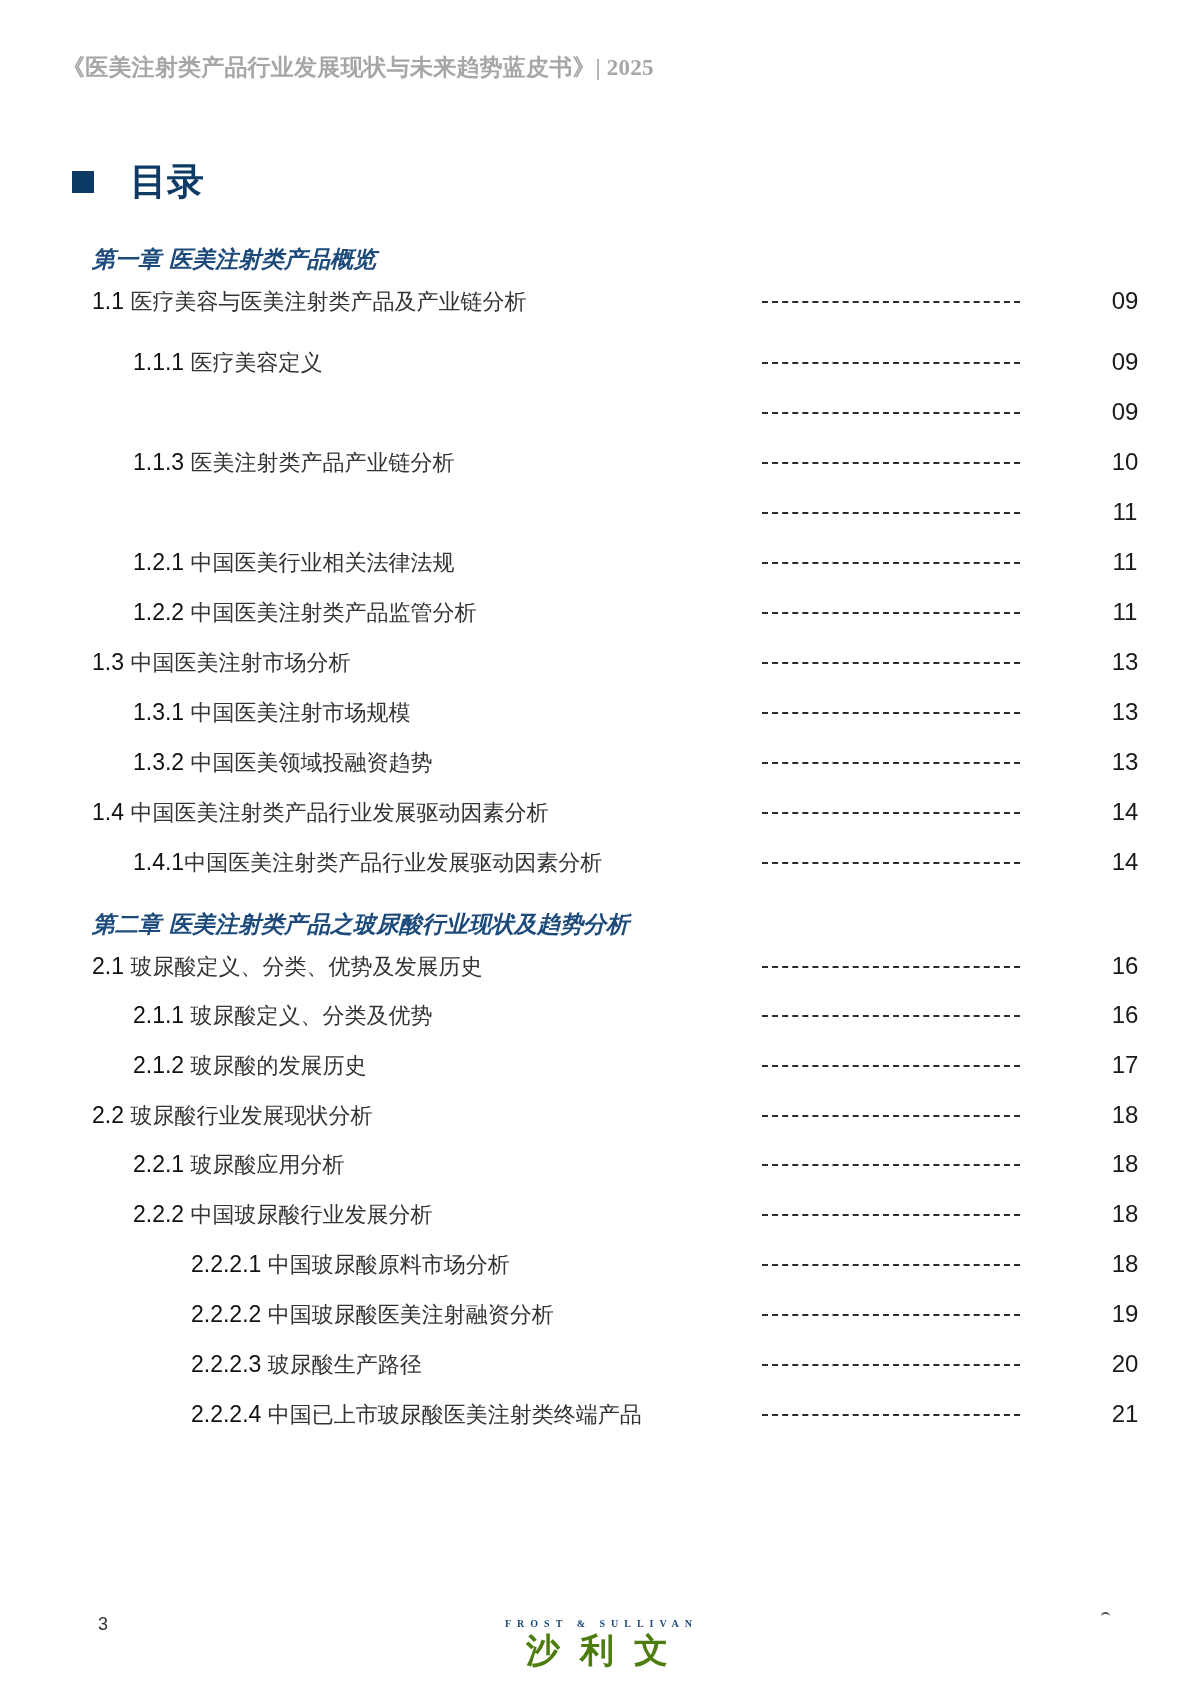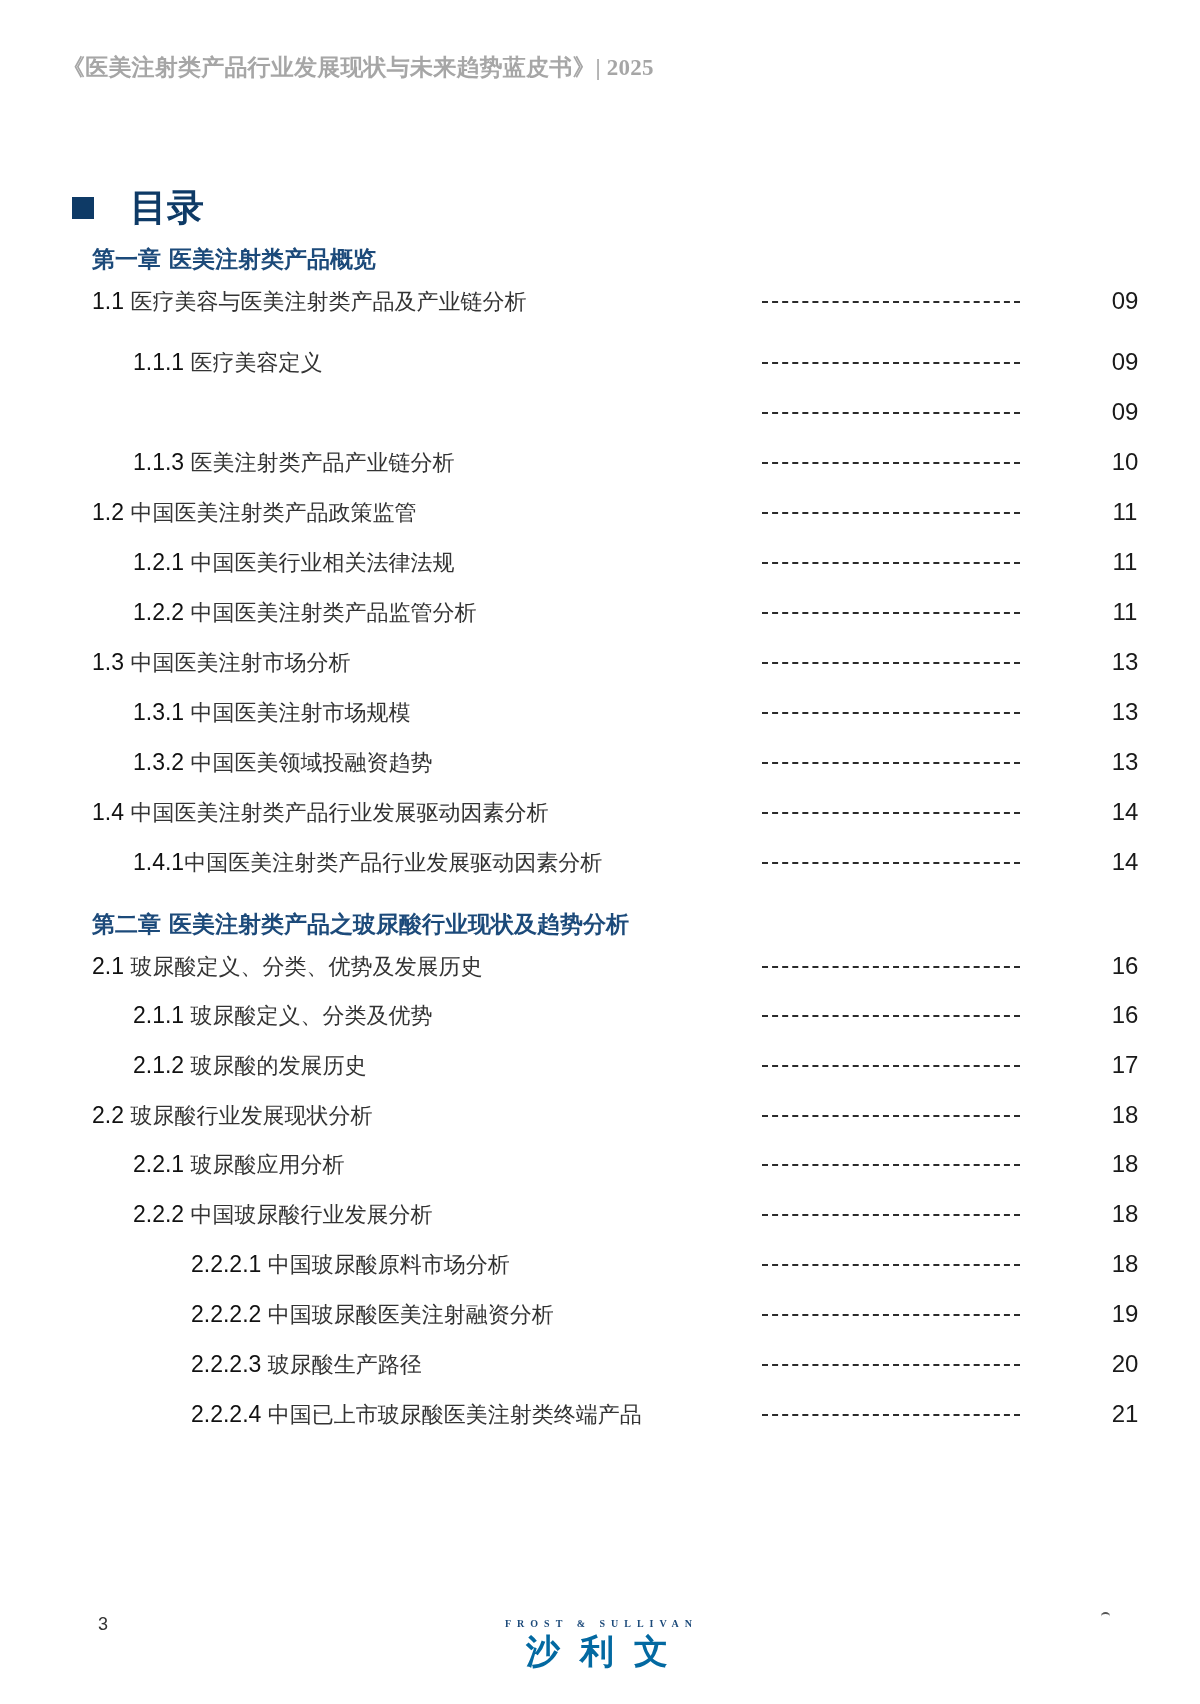--- a/index.html
+++ b/index.html
@@ -22,21 +22,21 @@
       font-family: "Liberation Serif", "DejaVu Serif", serif;
       font-size: 23px;
       font-weight: bold;
       color: #a6a6a6;
       letter-spacing: 0.2px;
       white-space: nowrap;
     }
     .toc-title {
       position: absolute;
       left: 72px;
-      top: 186px;
+      top: 160px;
       display: flex;
       align-items: center;
     }
     .toc-title .square {
       width: 22px;
       height: 22px;
       background: #0e3a66;
       margin-right: 36px;
     }
     .toc-title .text {
@@ -54,20 +54,21 @@
     }
     .chapter {
       position: absolute;
       left: 92px;
       font-family: "DejaVu Serif", "Liberation Serif", serif;
       font-size: 23px;
       font-weight: bold;
       color: #1c4a7a;
       white-space: nowrap;
       line-height: 30px;
+      font-style: italic;
     }
     .entry {
       position: absolute;
       left: 0;
       width: 1200px;
       height: 32px;
       line-height: 32px;
     }
     .entry .label {
       position: absolute;
@@ -131,25 +132,25 @@
     }
     .logo .en {
       font-family: "Liberation Serif", "DejaVu Serif", serif;
       font-size: 10px;
       letter-spacing: 6px;
       color: #1c4a7a;
       font-weight: bold;
       white-space: nowrap;
     }
     .logo .cn {
-      font-family: Liberation Sans, sans-serif;
+      font-family: Liberation Serif, serif;
       font-size: 34px;
       font-weight: bold;
       letter-spacing: 20px;
-      color: #0369a1;
+      color: #4d7c0f;
       line-height: 40px;
       margin-top: 2px;
       padding-left: 14px;
     }
   </style>
 </head>
 <body>
 
 <div class="running-header">《医美注射类产品行业发展现状与未来趋势蓝皮书》| 2025</div>
 
@@ -175,21 +176,20 @@
   <div class="entry lvl2" style="top:396px;">
     <span class="leader"></span>
     <span class="page">09</span>
   </div>
   <div class="entry lvl2" style="top:446px;">
     <span class="label"><span class="num">1.1.3</span> <span class="title">医美注射类产品产业链分析</span></span>
     <span class="leader"></span>
     <span class="page">10</span>
   </div>
   <div class="entry lvl1" style="top:496px;">
-    <span class="label"><span class="num">1.2</span> <span class="title">中国医美注射类产品政策监管</span></span>
     <span class="leader"></span>
     <span class="page">11</span>
   </div>
   <div class="entry lvl2" style="top:546px;">
     <span class="label"><span class="num">1.2.1</span> <span class="title">中国医美行业相关法律法规</span></span>
     <span class="leader"></span>
     <span class="page">11</span>
   </div>
   <div class="entry lvl2" style="top:596px;">
     <span class="label"><span class="num">1.2.2</span> <span class="title">中国医美注射类产品监管分析</span></span>

